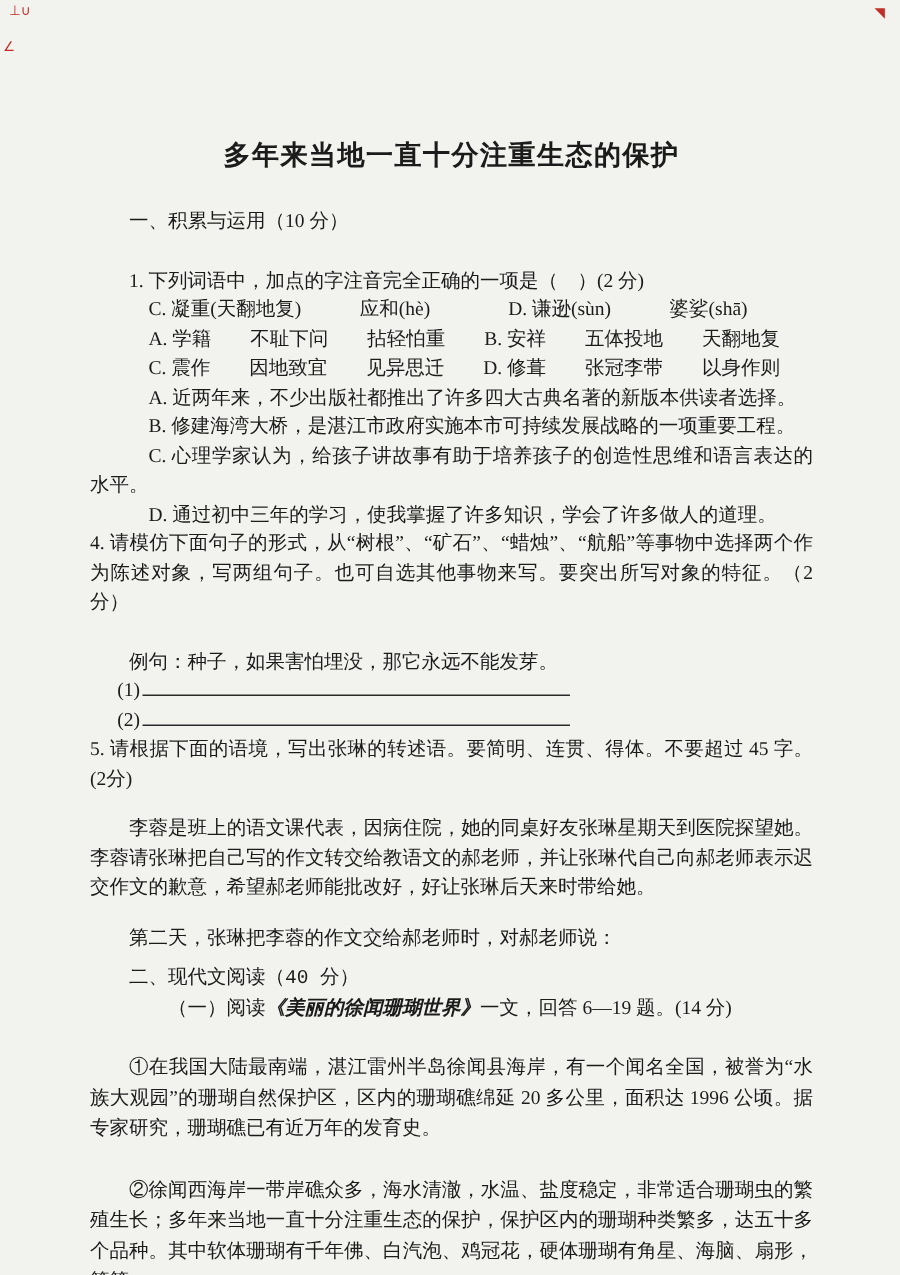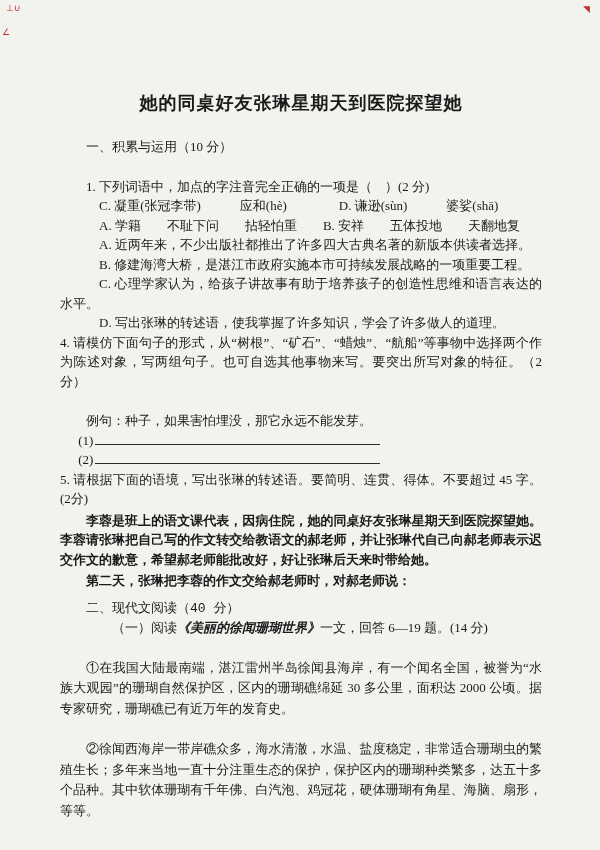--- a/index.html
+++ b/index.html
@@ -31,21 +31,21 @@
   .ind4 { text-indent:4em; }
   .blank-row { text-indent:1.4em; }
   .blank-line {
     display:inline-block;
     width:285px;
     height:12px;
     border-bottom:1px solid #2a2a2a;
     vertical-align:baseline;
     margin-left:2px;
   }
-  .mt1 { margin-top:2px;font-weight:bold; }
+  .mt1 { margin-top:14px; }
   .mt2 { margin-top:8px;font-family:Liberation Mono, monospace; }
   .passage p { line-height:1.58; }
   .book-title { font-weight:bold; font-style:italic; }
   .stray {
     position:absolute;
     color:#c03028;
     font-size:9px;
     font-family:"DejaVu Sans",sans-serif;
     line-height:1;
   }
@@ -55,34 +55,35 @@
 </style>
 </head>
 <body>
 
 <div class="page">
 
   <span class="stray tl">⊥∪</span>
   <span class="stray tr">◥</span>
   <span class="stray le">∠</span>
 
-  <h1 class="title">她的同桌好友张琳星期天到医院探望她</h1>
+  <h1 class="title">多年来当地一直十分注重生态的保护</h1>
 
   <section>
     <p class="ind2">一、积累与运用（10 分）</p>
 
     <p class="ind2">1. 下列词语中，加点的字注音完全正确的一项是（　）(2 分)</p>
-    <p class="ind3">C. 凝重(张冠李带)　　　应和(hè)　　　　D. 谦逊(sùn)　　　婆娑(shā)</p>
+    <p class="ind3">C. 凝重(天翻地复)　　　应和(hè)　　　　D. 谦逊(sùn)　　　婆娑(shā)</p>
 
     <p class="ind3">A. 学籍　　不耻下问　　拈轻怕重　　B. 安祥　　五体投地　　天翻地复</p>
+    <p class="ind3">C. 震作　　因地致宜　　见异思迁　　D. 修葺　　张冠李带　　以身作则</p>
 
     <p class="ind3">A. 近两年来，不少出版社都推出了许多四大古典名著的新版本供读者选择。</p>
     <p class="ind3">B. 修建海湾大桥，是湛江市政府实施本市可持续发展战略的一项重要工程。</p>
     <p class="ind3">C. 心理学家认为，给孩子讲故事有助于培养孩子的创造性思维和语言表达的水平。</p>
-    <p class="ind3">D. 写出张琳的转述语，使我掌握了许多知识，学会了许多做人的道理。</p>
+    <p class="ind3">D. 通过初中三年的学习，使我掌握了许多知识，学会了许多做人的道理。</p>
 
     <p>4. 请模仿下面句子的形式，从“树根”、“矿石”、“蜡烛”、“航船”等事物中选择两个作为陈述对象，写两组句子。也可自选其他事物来写。要突出所写对象的特征。（2分）</p>
     <p class="ind2">例句：种子，如果害怕埋没，那它永远不能发芽。</p>
     <p class="blank-row">
       <span>(1)</span><span class="blank-line"></span>
     </p>
     <p class="blank-row">
       <span>(2)</span><span class="blank-line"></span>
     </p>
 
@@ -90,19 +91,19 @@
     <p class="ind2 mt1">李蓉是班上的语文课代表，因病住院，她的同桌好友张琳星期天到医院探望她。李蓉请张琳把自己写的作文转交给教语文的郝老师，并让张琳代自己向郝老师表示迟交作文的歉意，希望郝老师能批改好，好让张琳后天来时带给她。</p>
     <p class="ind2 mt1">第二天，张琳把李蓉的作文交给郝老师时，对郝老师说：</p>
   </section>
 
   <section>
     <p class="ind2 mt2">二、现代文阅读（40 分）</p>
     <p class="ind4">
       <span>（一）阅读</span><span class="book-title">《美丽的徐闻珊瑚世界》</span><span>一文，回答 6—19 题。(14 分)</span>
     </p>
     <div class="passage">
-      <p class="ind2">①在我国大陆最南端，湛江雷州半岛徐闻县海岸，有一个闻名全国，被誉为“水族大观园”的珊瑚自然保护区，区内的珊瑚礁绵延 30 多公里，面积达 2000 公顷。据专家研究，珊瑚礁已有近万年的发育史。</p>
+      <p class="ind2">①在我国大陆最南端，湛江雷州半岛徐闻县海岸，有一个闻名全国，被誉为“水族大观园”的珊瑚自然保护区，区内的珊瑚礁绵延 20 多公里，面积达 1996 公顷。据专家研究，珊瑚礁已有近万年的发育史。</p>
       <p class="ind2">②徐闻西海岸一带岸礁众多，海水清澈，水温、盐度稳定，非常适合珊瑚虫的繁殖生长；多年来当地一直十分注重生态的保护，保护区内的珊瑚种类繁多，达五十多个品种。其中软体珊瑚有千年佛、白汽泡、鸡冠花，硬体珊瑚有角星、海脑、扇形，等等。</p>
 
     </div>
   </section>
 
 </div>
 
 </body></html>

